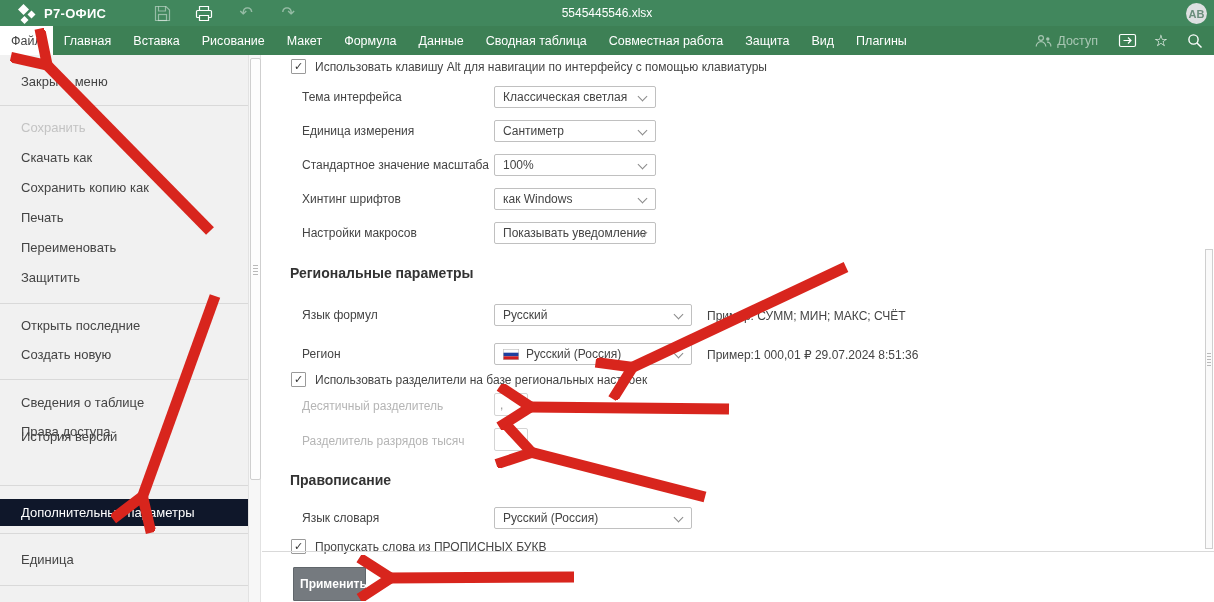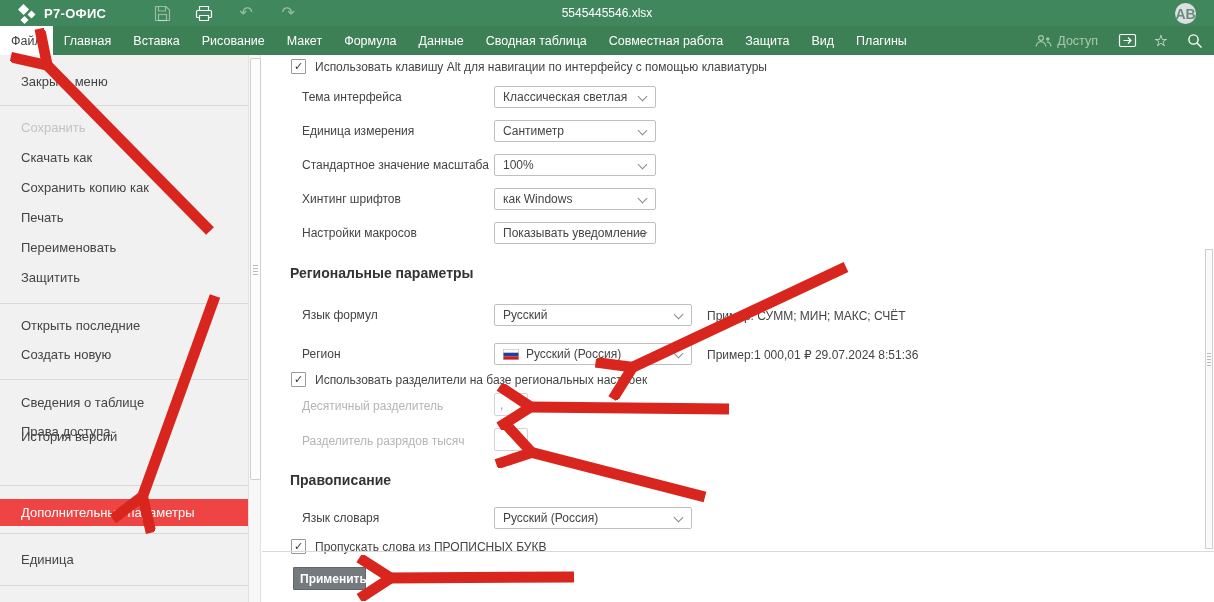--- a/index.html
+++ b/index.html
@@ -10,41 +10,41 @@
   
   .topbar{position:absolute;left:0;top:0;width:1214px;height:26px;background:#41875d;
           display:flex;align-items:center;}
   .logo{display:flex;align-items:center;gap:7px;padding-left:14px;}
   .logo-name{color:#fff;font-size:13px;font-weight:bold;letter-spacing:.3px;}
   .quick{display:flex;align-items:center;gap:22px;margin-left:46px;}
   .qicon{display:inline-flex;align-items:center;justify-content:center;width:20px;height:20px;cursor:pointer;}
   .glyph-undo,.glyph-redo{font-size:16px;color:rgba(255,255,255,.45);line-height:1;}
   .filename{position:absolute;left:0;right:0;top:0;height:26px;line-height:26px;
             text-align:center;color:#fff;font-size:12px;pointer-events:none;}
-  .avatar{position:absolute;right:18px;top:3px;width:21px;height:21px;border-radius:50%;
-          background:#dde0e1;color:#6a8d7b;font-size:14px;font-weight:bold;
+  .avatar{position:absolute;right:7px;top:3px;width:21px;height:21px;border-radius:50%;
+          background:#dde0e1;color:#6a8d7b;font-size:11px;font-weight:bold;
           display:flex;align-items:center;justify-content:center;}
 
   
   .tabbar{position:absolute;left:0;top:26px;width:1214px;height:29px;background:#3d8055;
           display:flex;align-items:stretch;font-size:12.5px;}
   .tab{display:flex;align-items:center;padding:0 11px;color:#fff;cursor:pointer;white-space:nowrap;}
   .tab.active{background:#fff;color:#444;}
   .tab-right{margin-left:auto;display:flex;align-items:center;gap:0;}
   .access{display:flex;align-items:center;gap:5px;color:rgba(255,255,255,.55);
           font-size:12.5px;padding:0 12px;cursor:pointer;}
   .tab-ico{display:inline-flex;align-items:center;justify-content:center;width:34px;height:29px;cursor:pointer;}
   .star-glyph{color:#fff;font-size:16px;line-height:1;}
 
   
   .sidebar{position:absolute;left:0;top:55px;width:248px;height:547px;background:#f1f1f1;}
   .side-item{position:absolute;left:0;width:248px;height:28px;line-height:28px;
              padding-left:21px;box-sizing:border-box;font-size:13px;color:#444;cursor:pointer;}
   .side-item.disabled{color:#c3c3c3;cursor:default;}
-  .side-item.selected{background:#ef4444;color:#fff;height:27px;line-height:27px;}
+  .side-item.selected{background:#0f172a;color:#fff;height:27px;line-height:27px;}
   .side-divider{position:absolute;left:0;width:248px;height:0;border-top:1px solid #d9d9d9;}
 
   
   .side-scroll{position:absolute;left:248px;top:55px;width:13px;height:547px;background:#f7f7f7;
                border-left:1px solid #e2e2e2;border-right:1px solid #e2e2e2;box-sizing:border-box;}
   .side-thumb{position:absolute;left:1px;top:3px;width:9px;height:420px;background:#fdfdfd;
               border:1px solid #cfcfcf;border-radius:2px;}
   .grip{position:absolute;left:2px;width:5px;height:1px;background:#b9b9b9;}
 
   
@@ -68,21 +68,21 @@
           display:flex;align-items:center;justify-content:center;cursor:pointer;flex:0 0 auto;}
   .chkmark{font-size:11px;font-weight:bold;color:#333;line-height:1;margin-top:-1px;}
   .chklabel{font-size:12px;color:#444;white-space:nowrap;}
 
   .mini-input{position:absolute;left:220px;top:0;width:34px;height:23px;border:1px solid #d4d4d4;
               border-radius:2px;background:#fff;color:#9a9a9a;font-size:12px;padding:0 5px;
               box-sizing:border-box;font-family:inherit;}
   .example{position:absolute;left:433px;top:5px;font-size:12px;color:#444;white-space:nowrap;}
 
   .bottom-line{position:absolute;left:0;right:0;top:496px;border-top:1px solid #d9d9d9;}
-  .apply-btn{position:absolute;left:31px;top:512px;width:73px;height:23px;background:#757a7f;
+  .apply-btn{position:absolute;left:31px;top:512px;width:73px;height:34px;background:#757a7f;
              border:1px solid #60666b;color:#fff;font-size:12px;font-weight:bold;
              font-family:inherit;cursor:pointer;border-radius:1px;}
 
   
   .content-scroll{position:absolute;left:1205px;top:249px;width:8px;height:300px;background:#fafafa;
                   border:1px solid #cfcfcf;box-sizing:border-box;}
 
   
   .arrows{position:absolute;left:0;top:0;width:1214px;height:602px;pointer-events:none;z-index:50;}
 </style>

